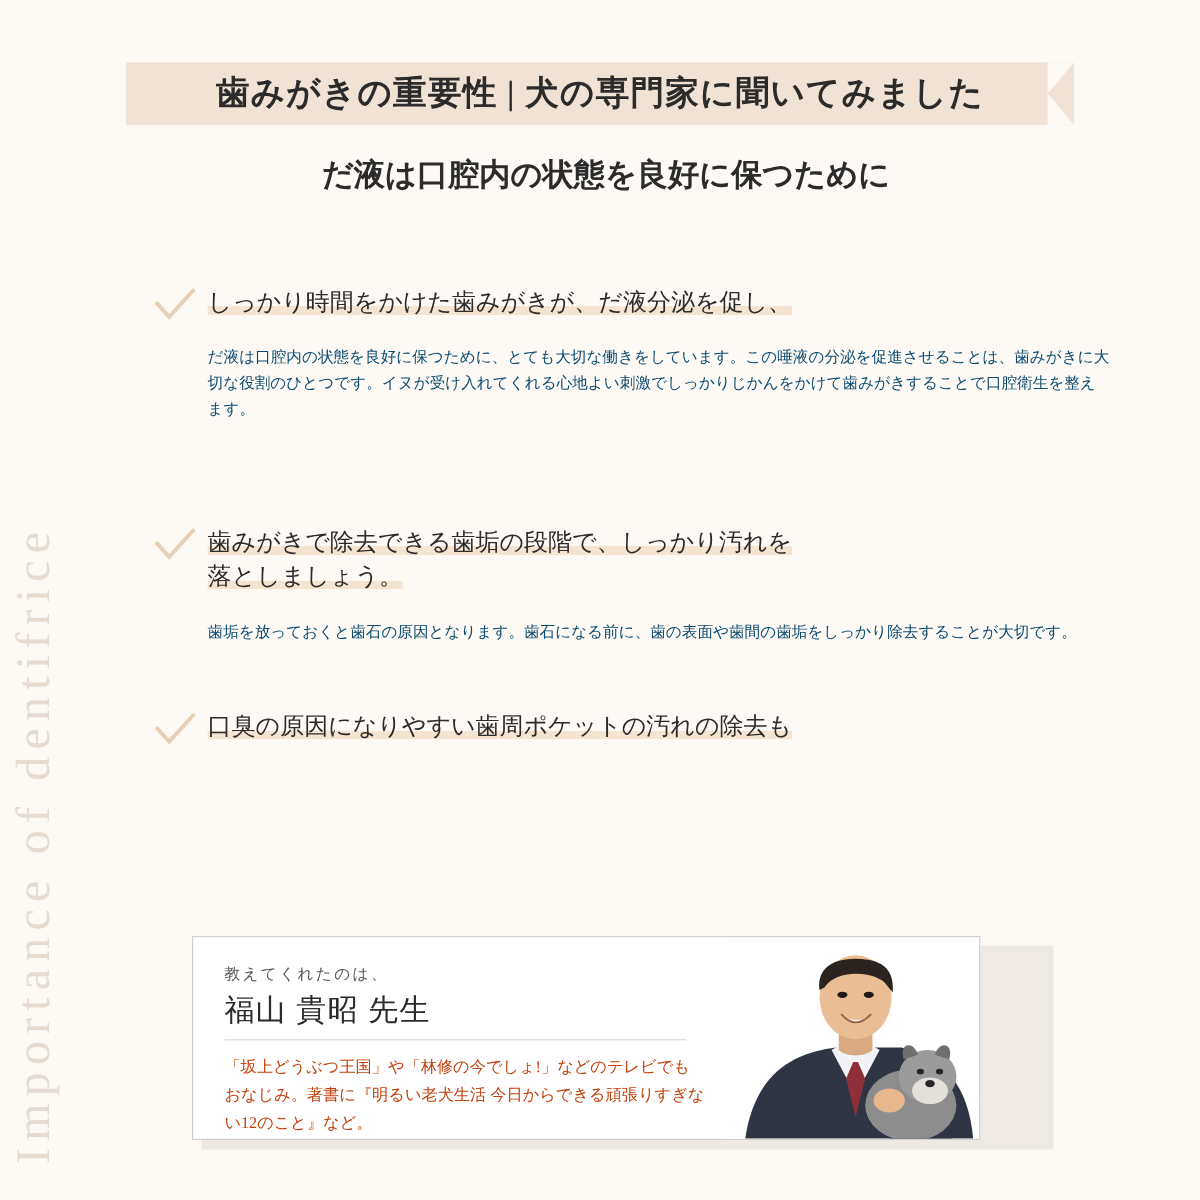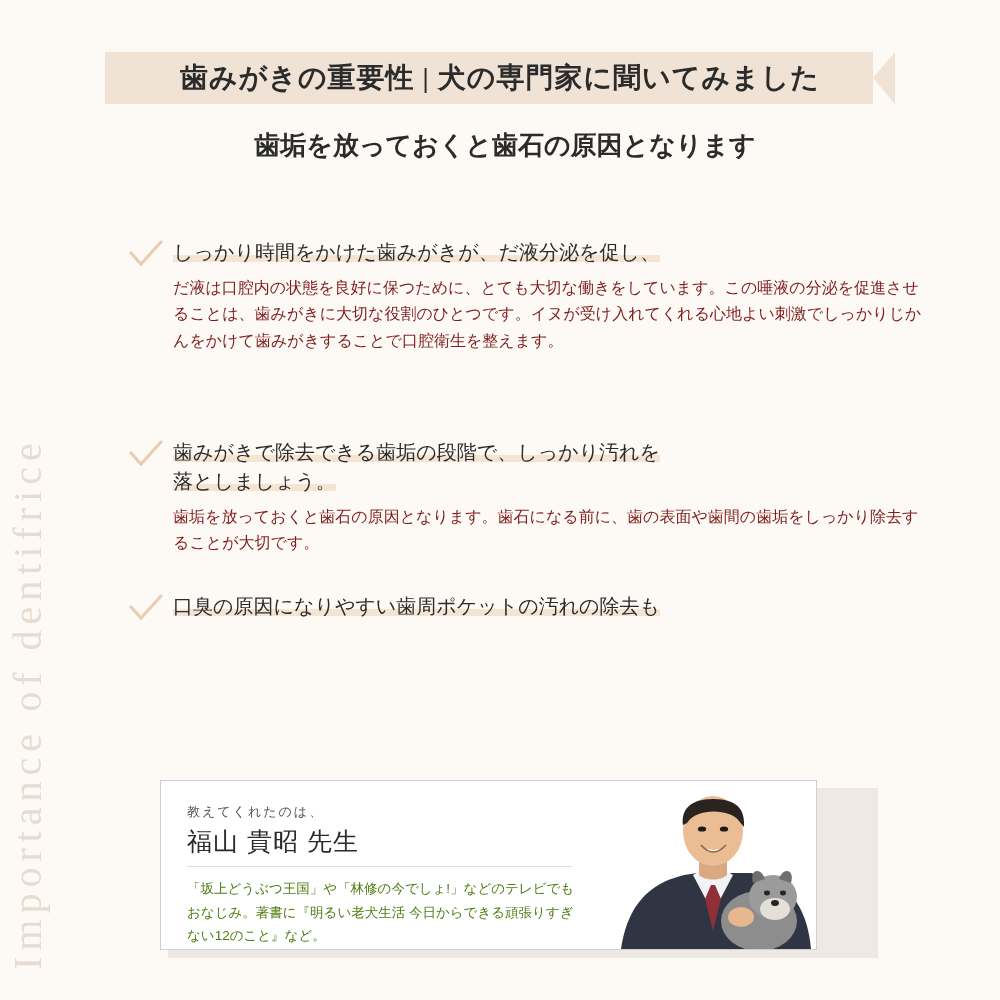--- a/index.html
+++ b/index.html
@@ -109,25 +109,25 @@
   .check {
     position: absolute;
     left: 4px;
     top: 2px;
     width: 34px;
     height: 30px;
   }
   .check svg { display: block; }
 
   .sec-body {
-    margin-top: 8px;
+    margin-top: 20px;
     padding-left: 48px;
-    font-size: 16px;
+    font-size: 13px;
     line-height: 1.65;
-    color: #7f1d1d;
+    color: #0c4a6e;
   }
 
   
   .card {
     position: absolute;
     left: 65px;
     top: 780px;
     width: 657px;
     height: 170px;
     border: 1px solid #cfcfcf;
@@ -156,22 +156,23 @@
   }
   .card-rule {
     width: 385px;
     height: 1px;
     background: #ddd;
     margin: 8px 0 10px;
   }
   .card-desc {
     font-size: 13.5px;
     line-height: 1.75;
-    color: #4d7c0f;
+    color: #c2410c;
     width: 400px;
+    font-family: Liberation Serif, serif;
   }
 
   
   .photo {
     position: absolute;
     right: 0px;
     bottom: 0;
     width: 215px;
     height: 168px;
     overflow: hidden;
@@ -183,21 +184,21 @@
 
 <div class="side-vertical">Importance of dentifrice</div>
 
 <div class="page">
 
   <div class="ribbon">
     <div class="ribbon-title">歯みがきの重要性 | 犬の専門家に聞いてみました</div>
   </div>
 
   <div class="lead">
-    <div>歯垢を放っておくと歯石の原因となります</div>
+    <div>だ液は口腔内の状態を良好に保つために</div>
   </div>
 
   <div class="section sec1">
     <div class="sec-head">
       <span class="check">
         <svg width="34" height="30" viewBox="0 0 34 30">
             <path d="M2 13 L12 24 L32 2" stroke="#e6cfb5" stroke-width="3.2" fill="none" stroke-linecap="round"></path>
           </svg>
       </span>
       <div><span class="hl">しっかり時間をかけた歯みがきが、だ液分泌を促し、</span></div>

